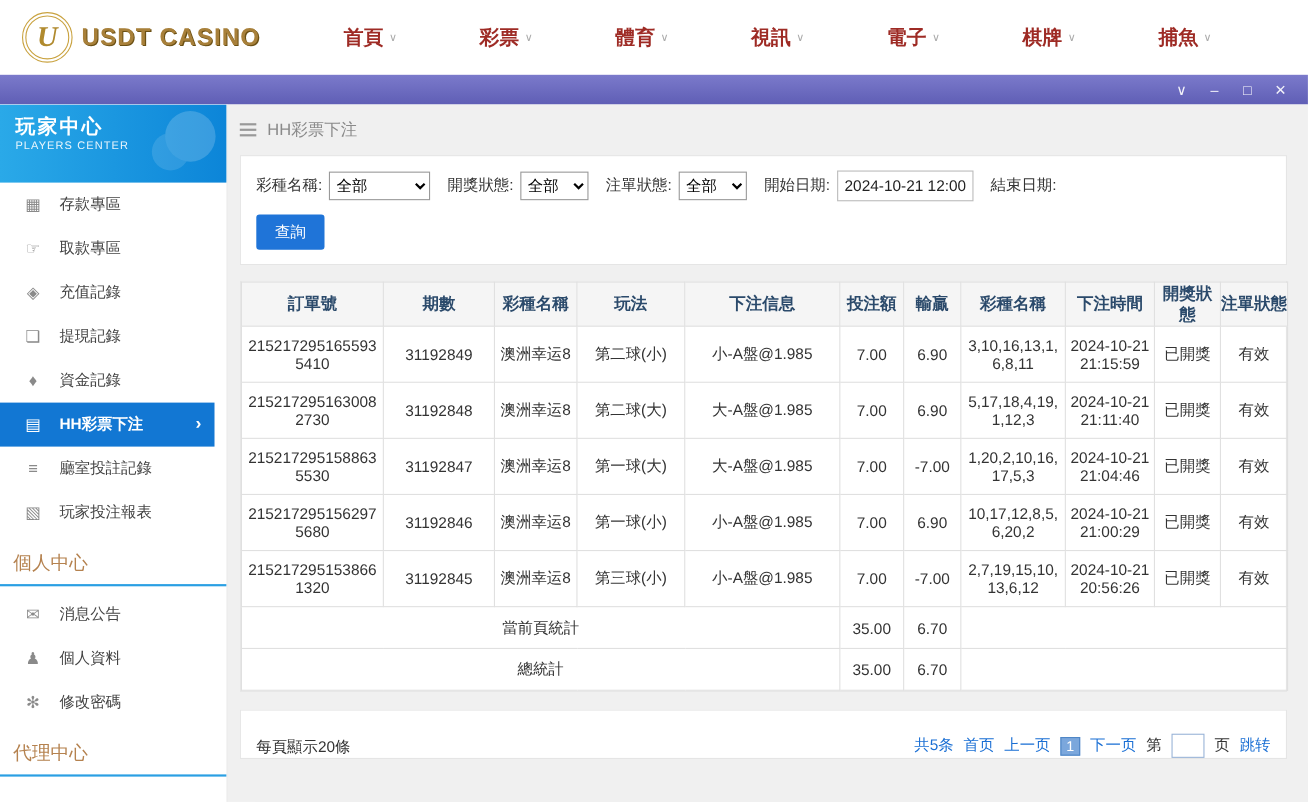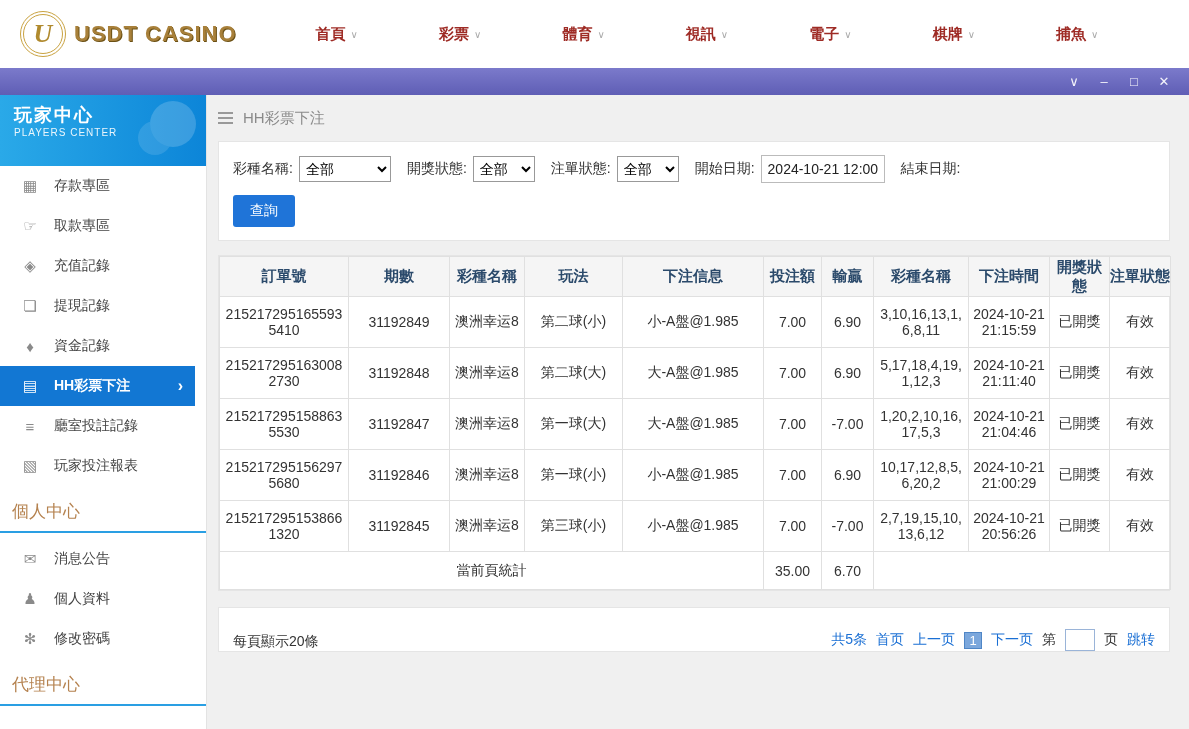--- a/index.html
+++ b/index.html
@@ -9,21 +9,21 @@
   
   .topbar { height:68px; display:flex; align-items:center; background:#fff; padding:0 20px; }
   .logo { display:flex; align-items:center; gap:8px; width:245px; }
   .logo-mark { width:46px; height:46px; border-radius:50%; border:4px double #c9a23f;
     display:flex; align-items:center; justify-content:center; color:#b08a2e;
     font-family:"Liberation Serif","DejaVu Serif",serif; font-size:26px; font-weight:bold; font-style:italic; }
   .logo-text { font-size:22px; font-weight:bold; letter-spacing:1px; color:#a8803a;
     text-shadow:1px 1px 0 #6b5014; white-space:nowrap; }
   .main-nav { display:flex; flex:1; justify-content:space-around; padding:0 30px 0 10px; }
   .nav-item { display:flex; align-items:center; gap:5px; cursor:pointer; }
-  .nav-label { color:#9e2b25; font-weight:bold; font-size:15px; }
+  .nav-label { color:#9e2b25; font-weight:bold; font-size:18px; }
   .nav-chev { color:#aaa; font-size:10px; }
 
   
   .titlebar { height:27px; background:linear-gradient(180deg,#7b7acb,#5f5eb5);
     display:flex; align-items:center; justify-content:flex-end; padding-right:10px; }
   .win-ctrl { color:rgba(255,255,255,.92); width:30px; text-align:center; font-size:13px;
     cursor:pointer; line-height:27px; }
 
   
   .layout { display:flex; height:634px; }
@@ -314,20 +314,26 @@
                 <td>2024-10-21 20:56:26</td>
                 <td>已開獎</td>
                 <td>有效</td>
               </tr>
               <tr class="summary">
                 <td colspan="5">當前頁統計</td>
                 <td>35.00</td>
                 <td>6.70</td>
                 <td colspan="4"></td>
               </tr>
+              <tr class="summary">
+                <td colspan="5">總統計</td>
+                <td>35.00</td>
+                <td>6.70</td>
+                <td colspan="4"></td>
+              </tr>
             </tbody>
         </table>
       </section>
 
       <section class="card pager-card">
         <div class="pager-left">每頁顯示20條</div>
         <div class="pager-right">
           <span class="pager-total">共5条</span>
           <a>首页</a>
           <a>上一页</a>

